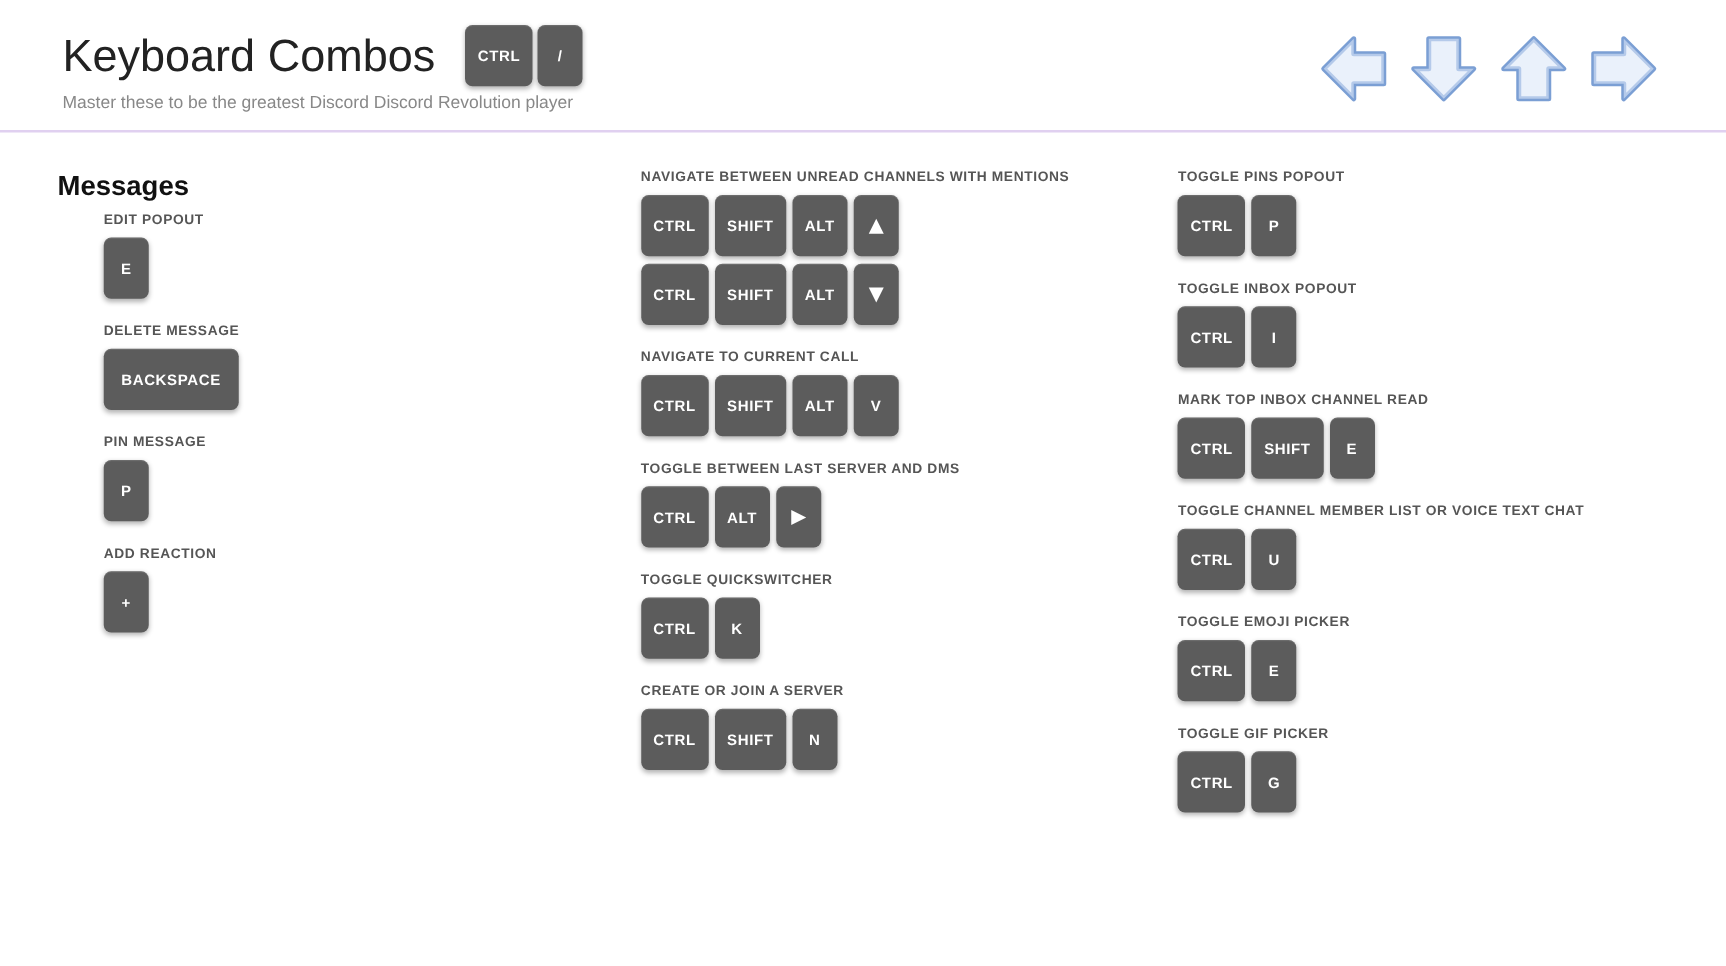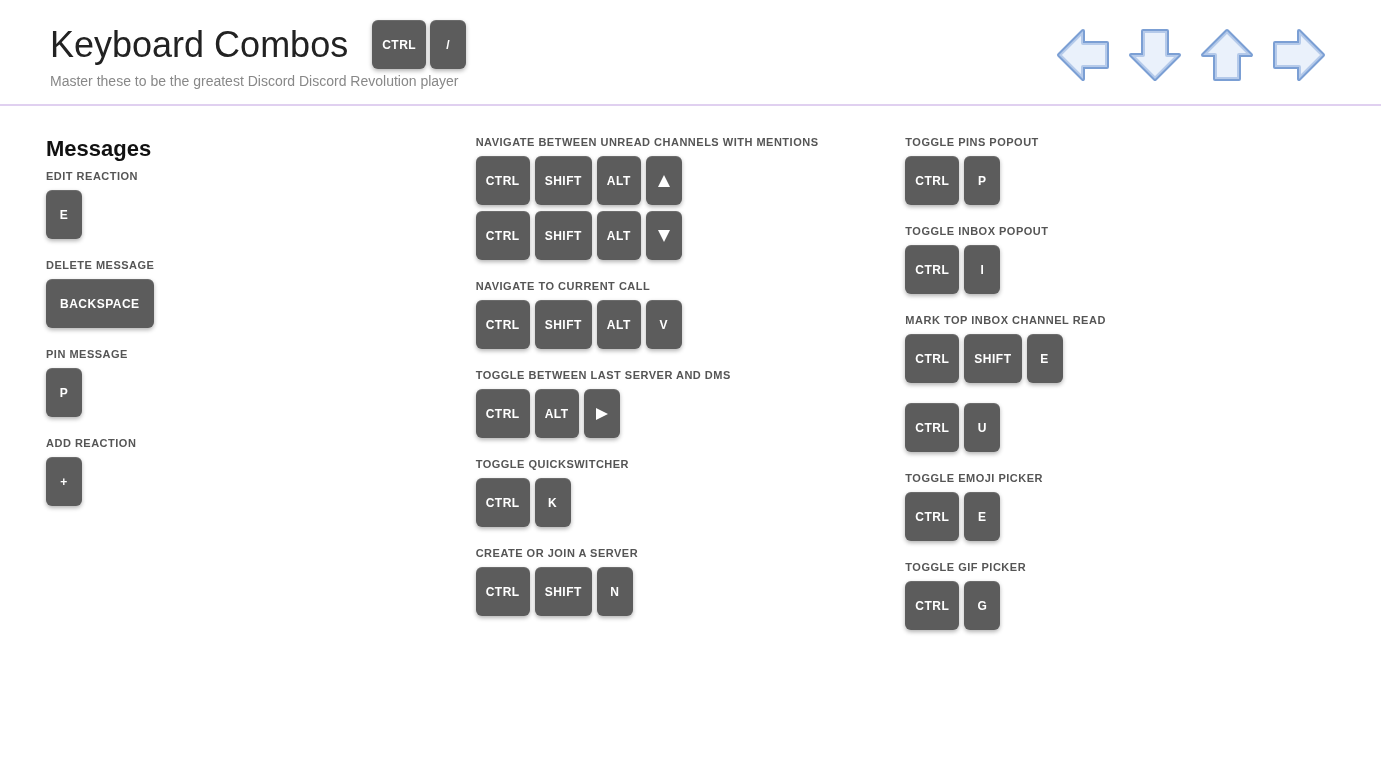--- a/index.html
+++ b/index.html
@@ -72,20 +72,21 @@
 
     .section-desc {
       font-size: 13px;
       color: #666;
       margin-bottom: 20px;
       line-height: 1.5;
     }
 
     .shortcut-group {
       margin-bottom: 20px;
+      margin-left: 37px;
     }
 
     .shortcut-label {
       font-size: 11px;
       font-weight: 700;
       color: #555;
       letter-spacing: 0.5px;
       margin-bottom: 8px;
     }
 
@@ -160,21 +161,21 @@
     </svg>
   </div>
 </div>
 
 <div class="content">
 
   <div class="column">
     <div class="section-title">Messages</div>
 
     <div class="shortcut-group">
-      <div class="shortcut-label">EDIT REACTION</div>
+      <div class="shortcut-label">EDIT POPOUT</div>
       <div class="keys-row">
         <span class="key">E</span>
       </div>
     </div>
 
     <div class="shortcut-group">
       <div class="shortcut-label">DELETE MESSAGE</div>
       <div class="keys-row">
         <span class="key wide">BACKSPACE</span>
       </div>
@@ -285,20 +286,21 @@
     <div class="shortcut-group">
       <div class="shortcut-label">MARK TOP INBOX CHANNEL READ</div>
       <div class="keys-row">
         <span class="key">CTRL</span>
         <span class="key">SHIFT</span>
         <span class="key">E</span>
       </div>
     </div>
 
     <div class="shortcut-group">
+      <div class="shortcut-label">TOGGLE CHANNEL MEMBER LIST OR VOICE TEXT CHAT</div>
       <div class="keys-row">
         <span class="key">CTRL</span>
         <span class="key">U</span>
       </div>
     </div>
 
     <div class="shortcut-group">
       <div class="shortcut-label">TOGGLE EMOJI PICKER</div>
       <div class="keys-row">
         <span class="key">CTRL</span>

